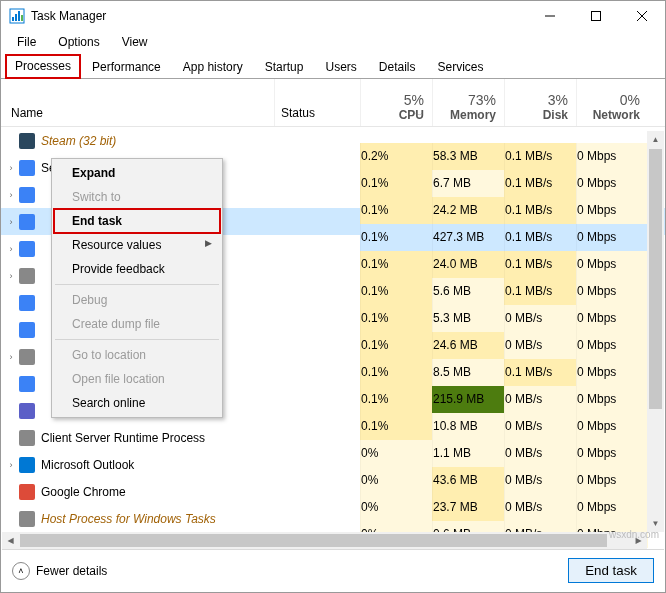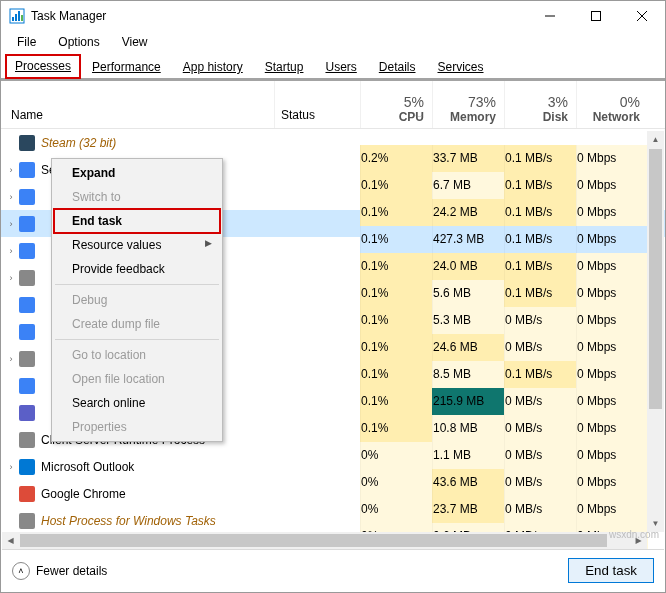--- a/index.html
+++ b/index.html
@@ -23,21 +23,21 @@
     padding-left: 8px;
   }
   .titlebar .icon { width: 16px; height: 16px; margin-right: 6px; }
   .titlebar .title { flex: 1; }
   .winbtns { display: flex; }
   .winbtn { width: 46px; height: 30px; display: flex; align-items: center; justify-content: center; }
   
   .menubar { display: flex; padding: 2px 6px; gap: 2px; }
   .menuitem { padding: 2px 10px; }
   
-  .tabs { display: flex; border-bottom: 3px solid #a3a3a3; padding-left: 4px; text-decoration: underline; }
+  .tabs { display: flex; border-bottom: 1px solid #a3a3a3; padding-left: 4px; }
   .tab { padding: 5px 10px; border: 1px solid transparent; border-bottom: none; position: relative; top: 1px; }
   .tab.active { border-color: #d0d0d0; background: #fff; }
   .tab.hl { border: 2px solid #d40000; padding: 3px 8px; }
   
   .theader { display: flex; height: 48px; border-bottom: 1px solid #e6e6e6; }
   .theader .namecol { flex: 1; display: flex; align-items: flex-end; padding: 0 0 6px 10px; }
   .theader .statuscol { width: 86px; display: flex; align-items: flex-end; padding-bottom: 6px; border-left: 1px solid #f0f0f0; padding-left: 6px;}
   .theader .mcol { width: 72px; border-left: 1px solid #f0f0f0; display: flex; flex-direction: column; justify-content: flex-end; align-items: flex-end; padding: 0 8px 4px 0; }
   .theader .mcol .pct { font-size: 14px; color: #555; }
   .theader .mcol .lbl { color: #555; font-weight: bold; }
@@ -48,21 +48,21 @@
   .row .expander { width: 14px; text-align: center; color: #666; font-size: 9px; padding-left: 6px;}
   .row .picon { width: 16px; height: 16px; margin: 0 6px 0 4px; border-radius: 2px; }
   .row .pname { flex: 1; white-space: nowrap; overflow: hidden; }
   .row .statuscol { width: 86px; }
   .cell { width: 72px; text-align: left; padding-right: 8px; height: 100%; line-height: 27px; border-left: 1px solid rgba(0,0,0,0.03); margin-top: 32px;}
   .row.sel { background: #cde8ff; }
   .row.cut .pname { color: #a16207; font-style: italic; }
   
   .h0 { background: #fff8dd; }
   .h1 { background: #ffeeb0; }
-  .h3 { background: #0f766e; }
+  .h3 { background: #4d7c0f; }
   .selcell { background: #cde8ff !important; }
   
   .ctxmenu {
     position: absolute;
     left: 50px; top: 157px;
     width: 172px;
     background: #f2f2f2;
     border: 1px solid #bcbcbc;
     box-shadow: 2px 2px 4px rgba(0,0,0,0.25);
     padding: 2px;
@@ -165,21 +165,21 @@
   <div style="width:17px"></div>
 </div>
 
 <div class="rows" id="rows">
     <div class="row cut">
       <span class="expander"></span>
       <span class="picon" style="background:#2a475e"></span>
       <span class="pname">Steam (32 bit)</span>
       <span class="statuscol"></span>
       <span class="cell h1">0.2%</span>
-      <span class="cell h1">33.7 MB</span>
+      <span class="cell h1">58.3 MB</span>
       <span class="cell h1">0.1 MB/s</span>
       <span class="cell h0">0 Mbps</span>
       <span style="width:17px"></span>
     </div>
     <div class="row">
       <span class="expander">›</span>
       <span class="picon" style="background:#3b82f6"></span>
       <span class="pname">Service Host: Network Svc…</span>
       <span class="statuscol"></span>
       <span class="cell h1">0.1%</span>
@@ -339,21 +339,20 @@
   <div class="ctxitem hl">End task</div>
   <div class="ctxitem"><span>Resource values</span><span class="arrow">▶</span></div>
   <div class="ctxitem">Provide feedback</div>
   <div class="ctxsep"></div>
   <div class="ctxitem disabled">Debug</div>
   <div class="ctxitem disabled">Create dump file</div>
   <div class="ctxsep"></div>
   <div class="ctxitem disabled">Go to location</div>
   <div class="ctxitem disabled">Open file location</div>
   <div class="ctxitem">Search online</div>
-  <div class="ctxitem disabled">Properties</div>
 </div>
 
 <div class="vscroll">
   <div class="arr up">▲</div>
   <div class="thumb"></div>
   <div class="arr dn">▼</div>
 </div>
 <div class="hscroll">
   <div class="arr lf">◀</div>
   <div class="thumb"></div>

